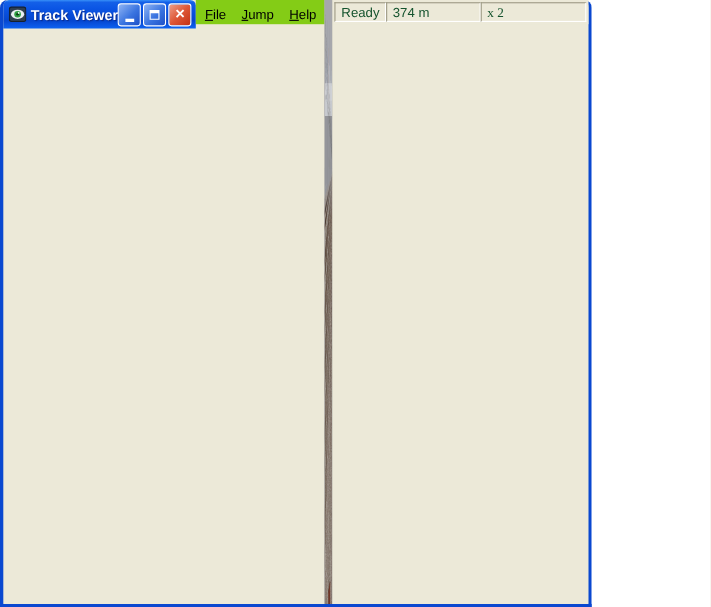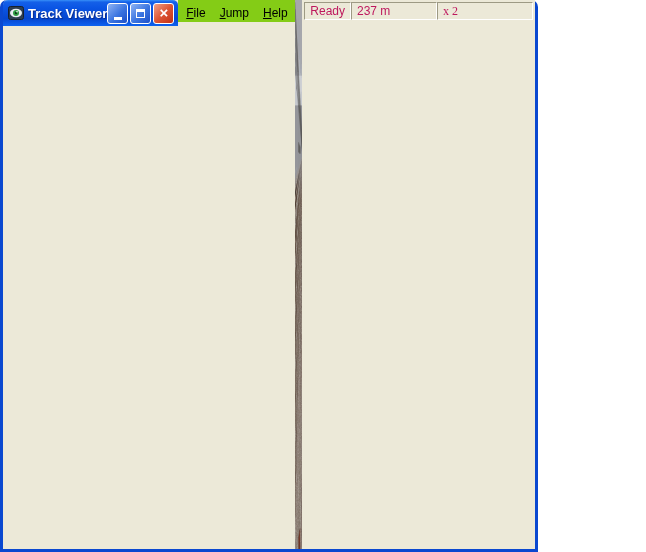--- a/index.html
+++ b/index.html
@@ -27,21 +27,21 @@
   
   .menubar{height:22px;flex:0 0 22px;background:#84cc16;display:flex;align-items:flex-end;
            font-size:12px;color:#000;padding-left:1px;}
   .menu-item{padding:2px 7px;cursor:default;}
   .accel{text-decoration:underline;}
   
   .viewport{flex:1;position:relative;background:#94959a;overflow:hidden;}
   .viewport svg{display:block;width:100%;height:100%;}
   
   .statusbar{height:22px;flex:0 0 22px;background:#ece9d8;display:flex;gap:0;
-             padding:2px;box-sizing:border-box;font-size:12px;color:#be185d;}
+             padding:2px;box-sizing:border-box;font-size:12px;color:#14532d;}
   .panel{border:1px solid;border-color:#9d9a84 #ffffff #ffffff #9d9a84;
          display:flex;align-items:center;padding:0 5px;box-sizing:border-box;
          white-space:nowrap;overflow:hidden;}
   .panel.grow{flex:1;}
   .panel.p2{width:86px;flex:0 0 86px;}
   .panel.p3{width:96px;flex:0 0 96px;font-family:Liberation Serif, serif;}
 </style>
 </head>
 <body>
 
@@ -286,20 +286,20 @@
         <line x1="400" y1="466" x2="399" y2="479" stroke="#50281c" stroke-width="1.5" opacity="0.8"></line>
       </g>
     </svg>
   </div>
 
   <div class="statusbar">
     <div class="panel grow">
       <span>Ready</span>
     </div>
     <div class="panel p2">
-      <span>237 m</span>
+      <span>374 m</span>
     </div>
     <div class="panel p3">
       <span>x 2</span>
     </div>
   </div>
 
 </div>
 
 </body></html>

